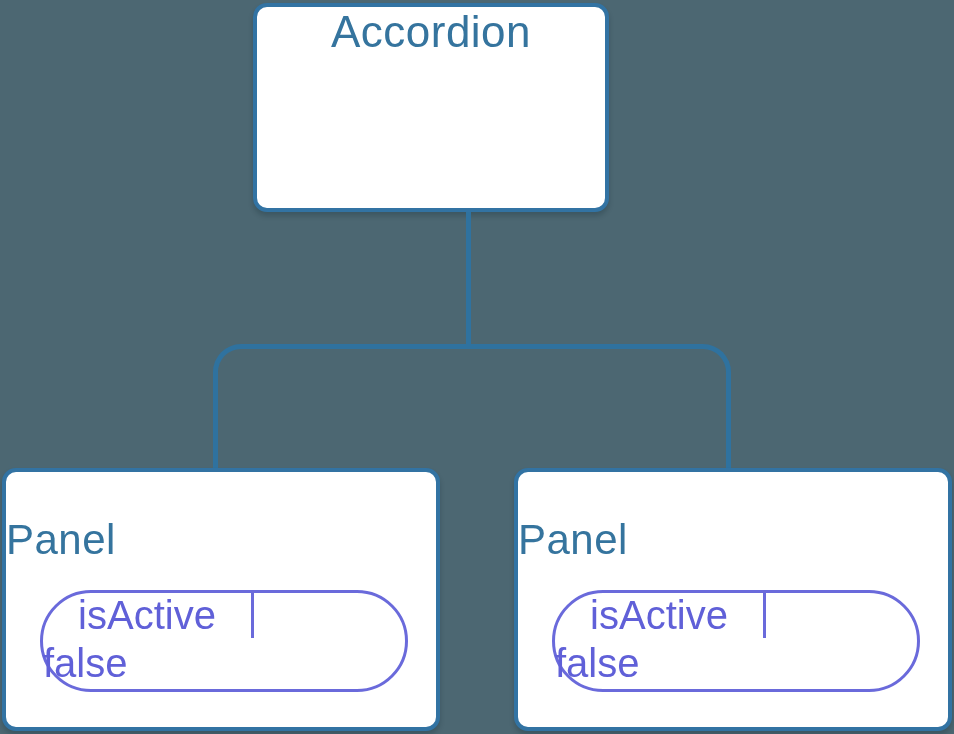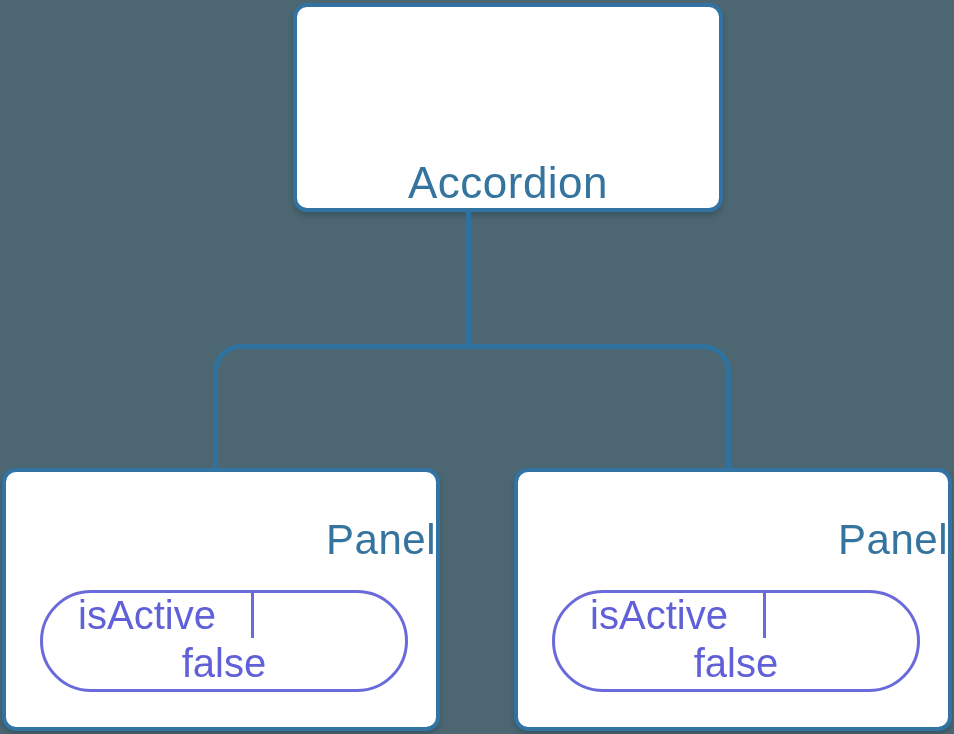--- a/index.html
+++ b/index.html
@@ -19,26 +19,25 @@
     position: absolute;
     background: var(--node-fill, #FFFFFF);
     border: 4px solid var(--node-border, #3273A3);
     border-radius: 14px;
     box-sizing: border-box;
     box-shadow: 0 4px 5px rgba(10, 30, 40, 0.22);
   }
   .node-root {
     left: 253px;
     top: 3px;
-    width: 430px;
+    width: 356px;
     height: 209px;
     display: flex;
-    align-items: flex-end;
+    align-items: flex-start;
     justify-content: center;
-    margin-left: 40px;
   }
   .node-root .node-label {
     font-size: 44px;
   }
   .node-label {
     color: var(--node-label, #35749E);
     font-weight: 500;
     letter-spacing: 0.5px;
   }
   .connector-stem {
@@ -65,21 +64,21 @@
     width: 438px;
     height: 263px;
   }
   .node-panel-left  { left: 2px; }
   .node-panel-right { left: 514px; }
   .node-panel .node-label {
     position: absolute;
     top: 44px;
     left: 0;
     width: 100%;
-    text-align: right;
+    text-align: left;
     font-size: 42px;
   }
   .state-pill {
     position: absolute;
     left: 34px;
     top: 118px;
     width: 368px;
     height: 102px;
     box-sizing: border-box;
     border: 3px solid var(--state-border, #6A6ADB);
@@ -94,21 +93,20 @@
     box-sizing: border-box;
     border-right: 3px solid var(--state-border, #6A6ADB);
     display: flex;
     align-items: center;
     justify-content: center;
   }
   .state-value {
     flex: 1;
     display: flex;
     align-items: center;
-    justify-content: center;
   }
   .state-text {
     color: var(--state-text, #6060D8);
     font-size: 40px;
     font-weight: 400;
   }
 </style>
 </head>
 <body>
 

